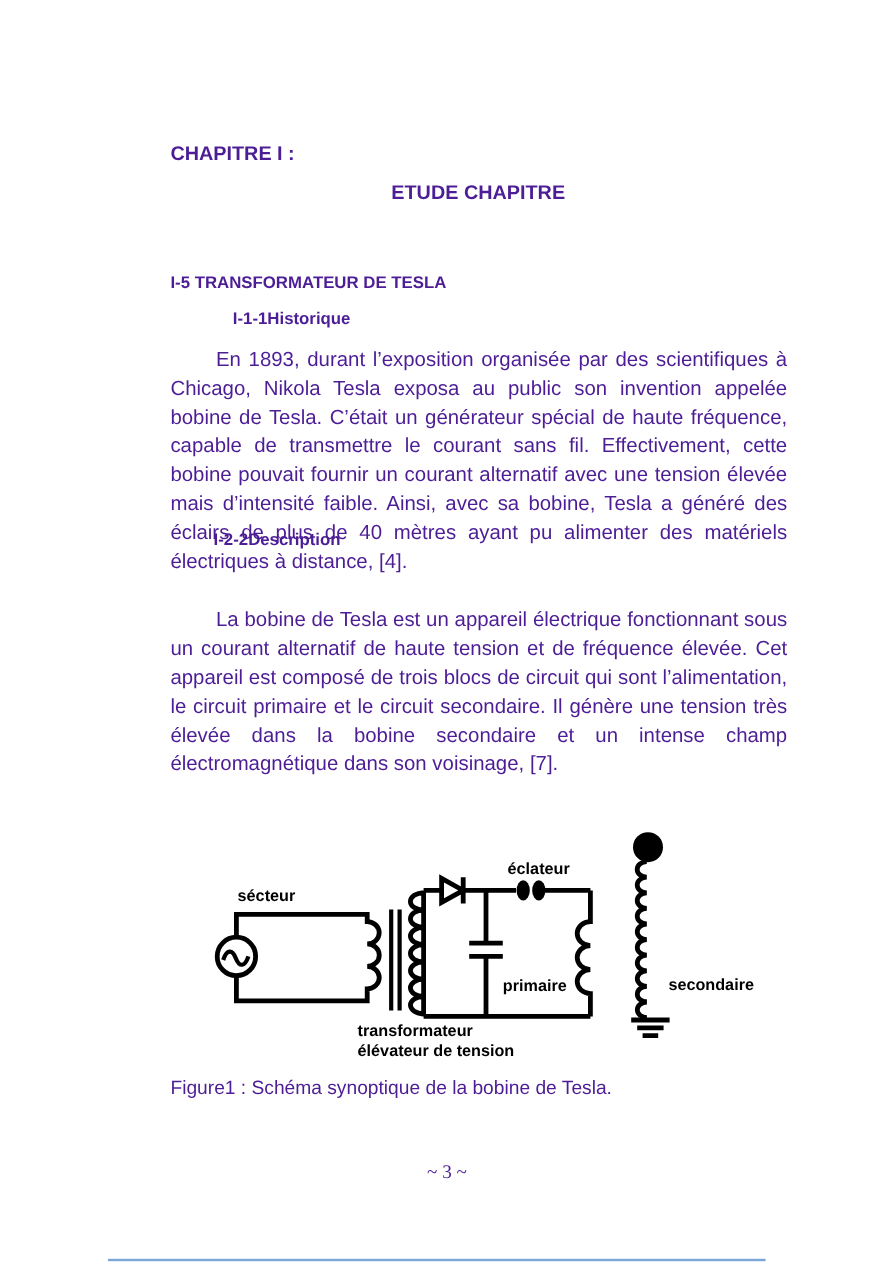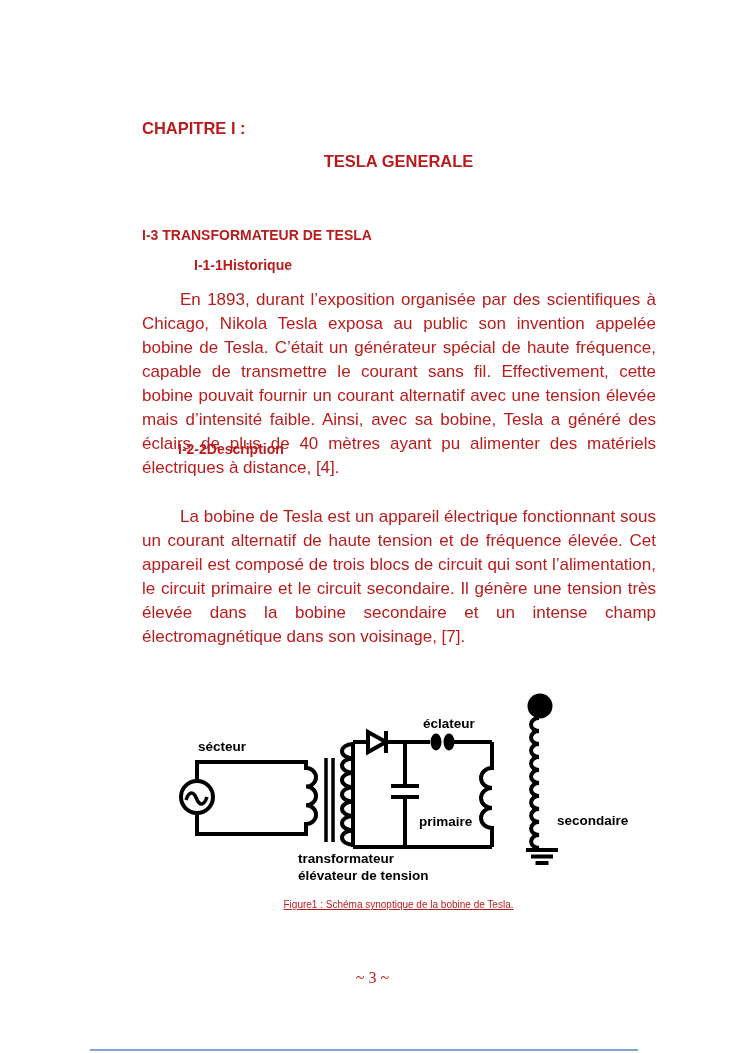--- a/index.html
+++ b/index.html
@@ -3,21 +3,21 @@
 <meta charset="utf-8">
 <style>
   * { margin: 0; padding: 0; box-sizing: border-box; }
   html, body { background: #ffffff; }
   .page {
     position: relative;
     width: 745px;
     height: 1053px;
     background: #ffffff;
     font-family: "Liberation Sans", sans-serif;
-    color: #b91c1c;
+    color: #4c1d95;
     overflow: hidden;
   }
   .abs { position: absolute; }
   .chapter-title {
     left: 142px; top: 119px;
     font-size: 16.5px; font-weight: bold;
   }
   .main-title {
     left: 142px; top: 152px; width: 513px;
     text-align: center;
@@ -38,23 +38,21 @@
     font-size: 17px; line-height: 24px;
     text-align: justify;
     text-indent: 38px;
   }
   .para1 { top: 288px; }
   .para2 { top: 473px; margin-top: 32px; }
   .para3 { top: 599px; }
   .figure-svg { left: 140px; top: 680px; }
   .caption {
     left: 142px; top: 899px; width: 513px;
-    text-align: center;
-    font-size: 10px;
-    text-decoration: underline;
+    font-size: 16px;
   }
   .page-number {
     left: 0; top: 969px; width: 745px;
     text-align: center;
     font-family: "Liberation Serif", serif;
     font-size: 16px;
   }
   .bottom-line {
     left: 90px; top: 1049px; width: 548px; height: 2px;
     background: #7ba7d7;
@@ -66,23 +64,23 @@
     fill: #000000;
   }
 </style>
 </head>
 <body>
 
 <div class="page">
 
   <div class="abs chapter-title">CHAPITRE I :</div>
 
-  <div class="abs main-title">TESLA GENERALE</div>
+  <div class="abs main-title">ETUDE CHAPITRE</div>
 
-  <div class="abs section-heading">I-3 TRANSFORMATEUR DE TESLA</div>
+  <div class="abs section-heading">I-5 TRANSFORMATEUR DE TESLA</div>
 
   <div class="abs subsection sub1">I-1-1Historique</div>
 
   <p class="abs para para1">En 1893, durant l’exposition organisée par des scientifiques à Chicago, Nikola Tesla exposa au public son invention appelée bobine de Tesla. C’était un générateur spécial de haute fréquence, capable de transmettre le courant sans fil. Effectivement, cette bobine pouvait fournir un courant alternatif avec une tension élevée mais d’intensité faible. Ainsi, avec sa bobine, Tesla a généré des éclairs de plus de 40 mètres ayant pu alimenter des matériels électriques à distance, [4].</p>
 
   <div class="abs subsection sub2">I-2-2Description</div>
 
   <p class="abs para para2">La bobine de Tesla est un appareil électrique fonctionnant sous un courant alternatif de haute tension et de fréquence élevée. Cet appareil est composé de trois blocs de circuit qui sont l’alimentation, le circuit primaire et le circuit secondaire. Il génère une tension très élevée dans la bobine secondaire et un intense champ électromagnétique dans son voisinage, [7].</p>
 
 

